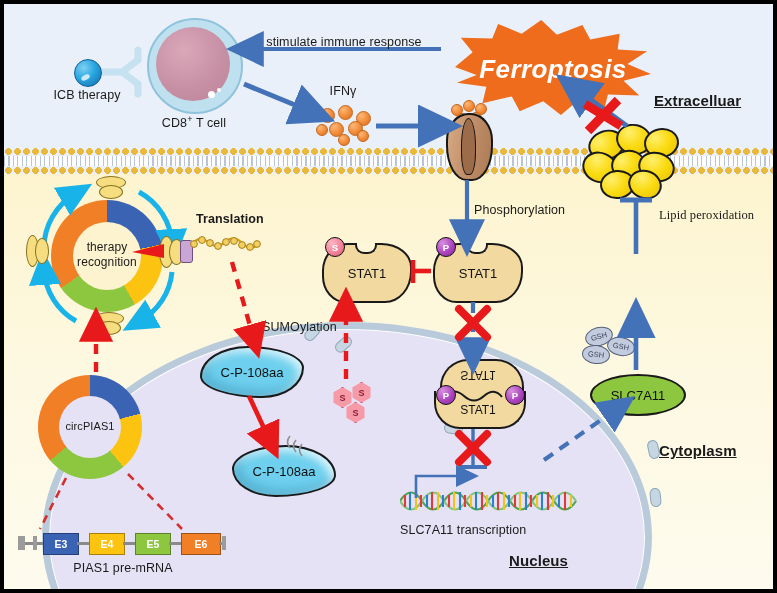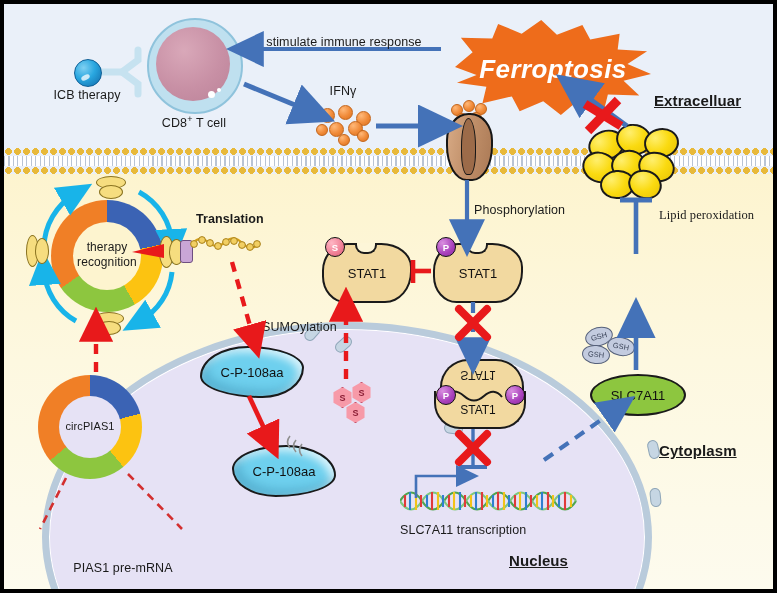--- a/index.html
+++ b/index.html
@@ -282,20 +282,35 @@
 
   <div class="ring" style="left:34px;top:371px;width:104px;height:104px;
        background:conic-gradient(from 0deg,
          #3b63b4 0deg 75deg,
          #fcc311 75deg 140deg,
          #8dc63f 140deg 230deg,
          #f07f26 230deg 360deg);"></div>
   <div class="ring-hole" style="left:55px;top:392px;width:62px;height:62px;background:#e6e2f5;"></div>
   <div class="lbl center" style="left:86px;top:416px;font-size:11px;">circPIAS1</div>
 
+  <div id="exontrack">
+    <div class="utr" style="left:0;width:7px;"></div>
+    <div class="intron" style="left:7px;width:8px;"></div>
+    <div class="utr" style="left:15px;width:4px;"></div>
+    <div class="intron" style="left:19px;width:6px;"></div>
+    <div class="exon" style="left:25px;width:34px;background:#3b63b4;">E3</div>
+    <div class="intron" style="left:59px;width:12px;"></div>
+    <div class="exon" style="left:71px;width:34px;background:#fcc311;">E4</div>
+    <div class="intron" style="left:105px;width:12px;"></div>
+    <div class="exon" style="left:117px;width:34px;background:#8dc63f;">E5</div>
+    <div class="intron" style="left:151px;width:12px;"></div>
+    <div class="exon" style="left:163px;width:38px;background:#f07f26;">E6</div>
+    <div class="intron" style="left:201px;width:6px;"></div>
+    <div class="utr" style="left:204px;width:4px;"></div>
+  </div>
   <div class="lbl center" style="left:119px;top:557px;">PIAS1 pre-mRNA</div>
 
   <div class="blob" id="cp1">
         <span>C-P-108aa</span>
       </div>
   <div class="blob" id="cp2">
         <span>C-P-108aa</span>
       </div>
 
   <svg class="ov">

